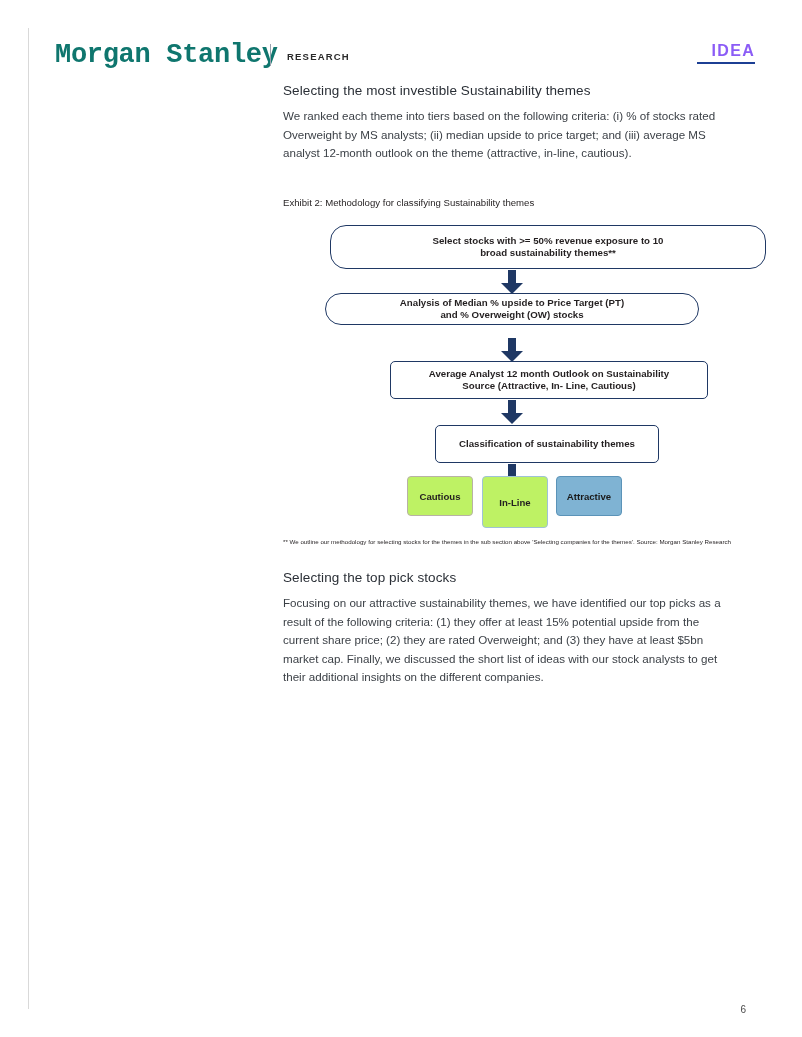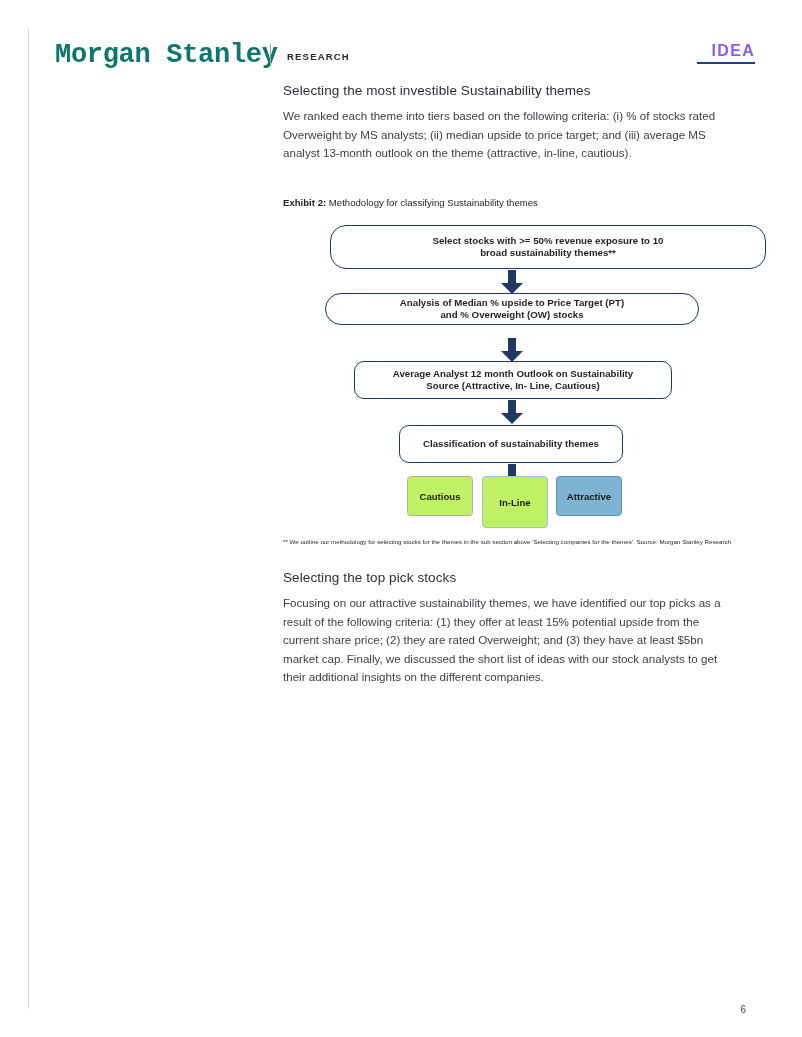--- a/index.html
+++ b/index.html
@@ -105,21 +105,21 @@
     font-size: 11.6px;
     line-height: 18.5px;
     color: #3a3f45;
   }
   .exhibit-label {
     margin-top: 34px;
     font-size: 9.6px;
     color: #231f20;
   }
   .exhibit-label b {
-    font-weight: 700;
+    font-weight: 400;
     margin-top: 12px;
   }
 
   
   .flow {
     position: absolute;
     left: 283px;
     top: 225px;
     width: 448px;
     height: 290px;
@@ -136,21 +136,22 @@
     color: #231f20;
     line-height: 12.5px;
     background: #ffffff;
   }
   .fbox.round {
     border: 1.6px solid #1f3864;
     border-radius: 16px;
   }
   .fbox.rect {
     border: 1.4px solid #1f3864;
-    border-radius: 10px;
+    border-radius: 5px;
+    margin-left: 36px;
   }
   .box1 { left: 11px;  top: 0px;   width: 436px; height: 44px; margin-left: 36px; }
   .box2 { left: 42px;  top: 68px;  width: 374px; height: 32px; }
   .box3 { left: 71px;  top: 136px; width: 318px; height: 38px; }
   .box4 { left: 116px; top: 200px; width: 224px; height: 38px; }
 
   .arrow {
     position: absolute;
     width: 22px;
     height: 24px;
@@ -233,21 +234,21 @@
     <div class="ms-divider"></div>
     <div class="ms-research">RESEARCH</div>
     <div class="idea-badge">
       <div class="idea-text">IDEA</div>
       <div class="idea-rule"></div>
     </div>
   </div>
 
   <div class="content">
     <h2 class="section-head">Selecting the most investible Sustainability themes</h2>
-    <p class="body">We ranked each theme into tiers based on the following criteria: (i) % of stocks rated Overweight by MS analysts; (ii) median upside to price target; and (iii) average MS analyst 13-month outlook on the theme (attractive, in-line, cautious).</p>
+    <p class="body">We ranked each theme into tiers based on the following criteria: (i) % of stocks rated Overweight by MS analysts; (ii) median upside to price target; and (iii) average MS analyst 12-month outlook on the theme (attractive, in-line, cautious).</p>
     <div class="exhibit-label">
       <b>Exhibit 2:</b>
       <span>Methodology for classifying Sustainability themes</span>
     </div>
   </div>
 
   <div class="flow">
 
     <div class="fbox round box1">
       <span>

